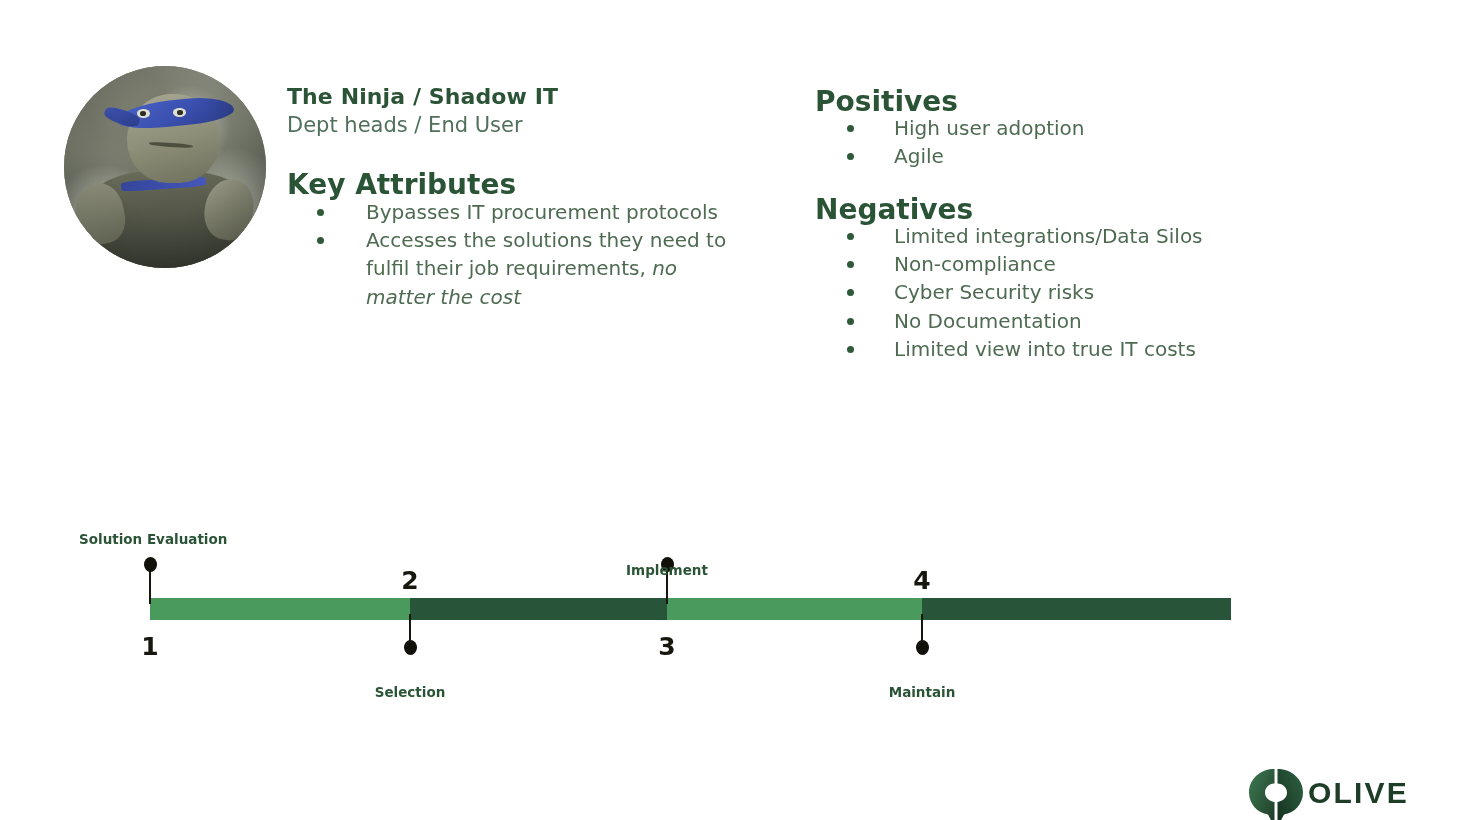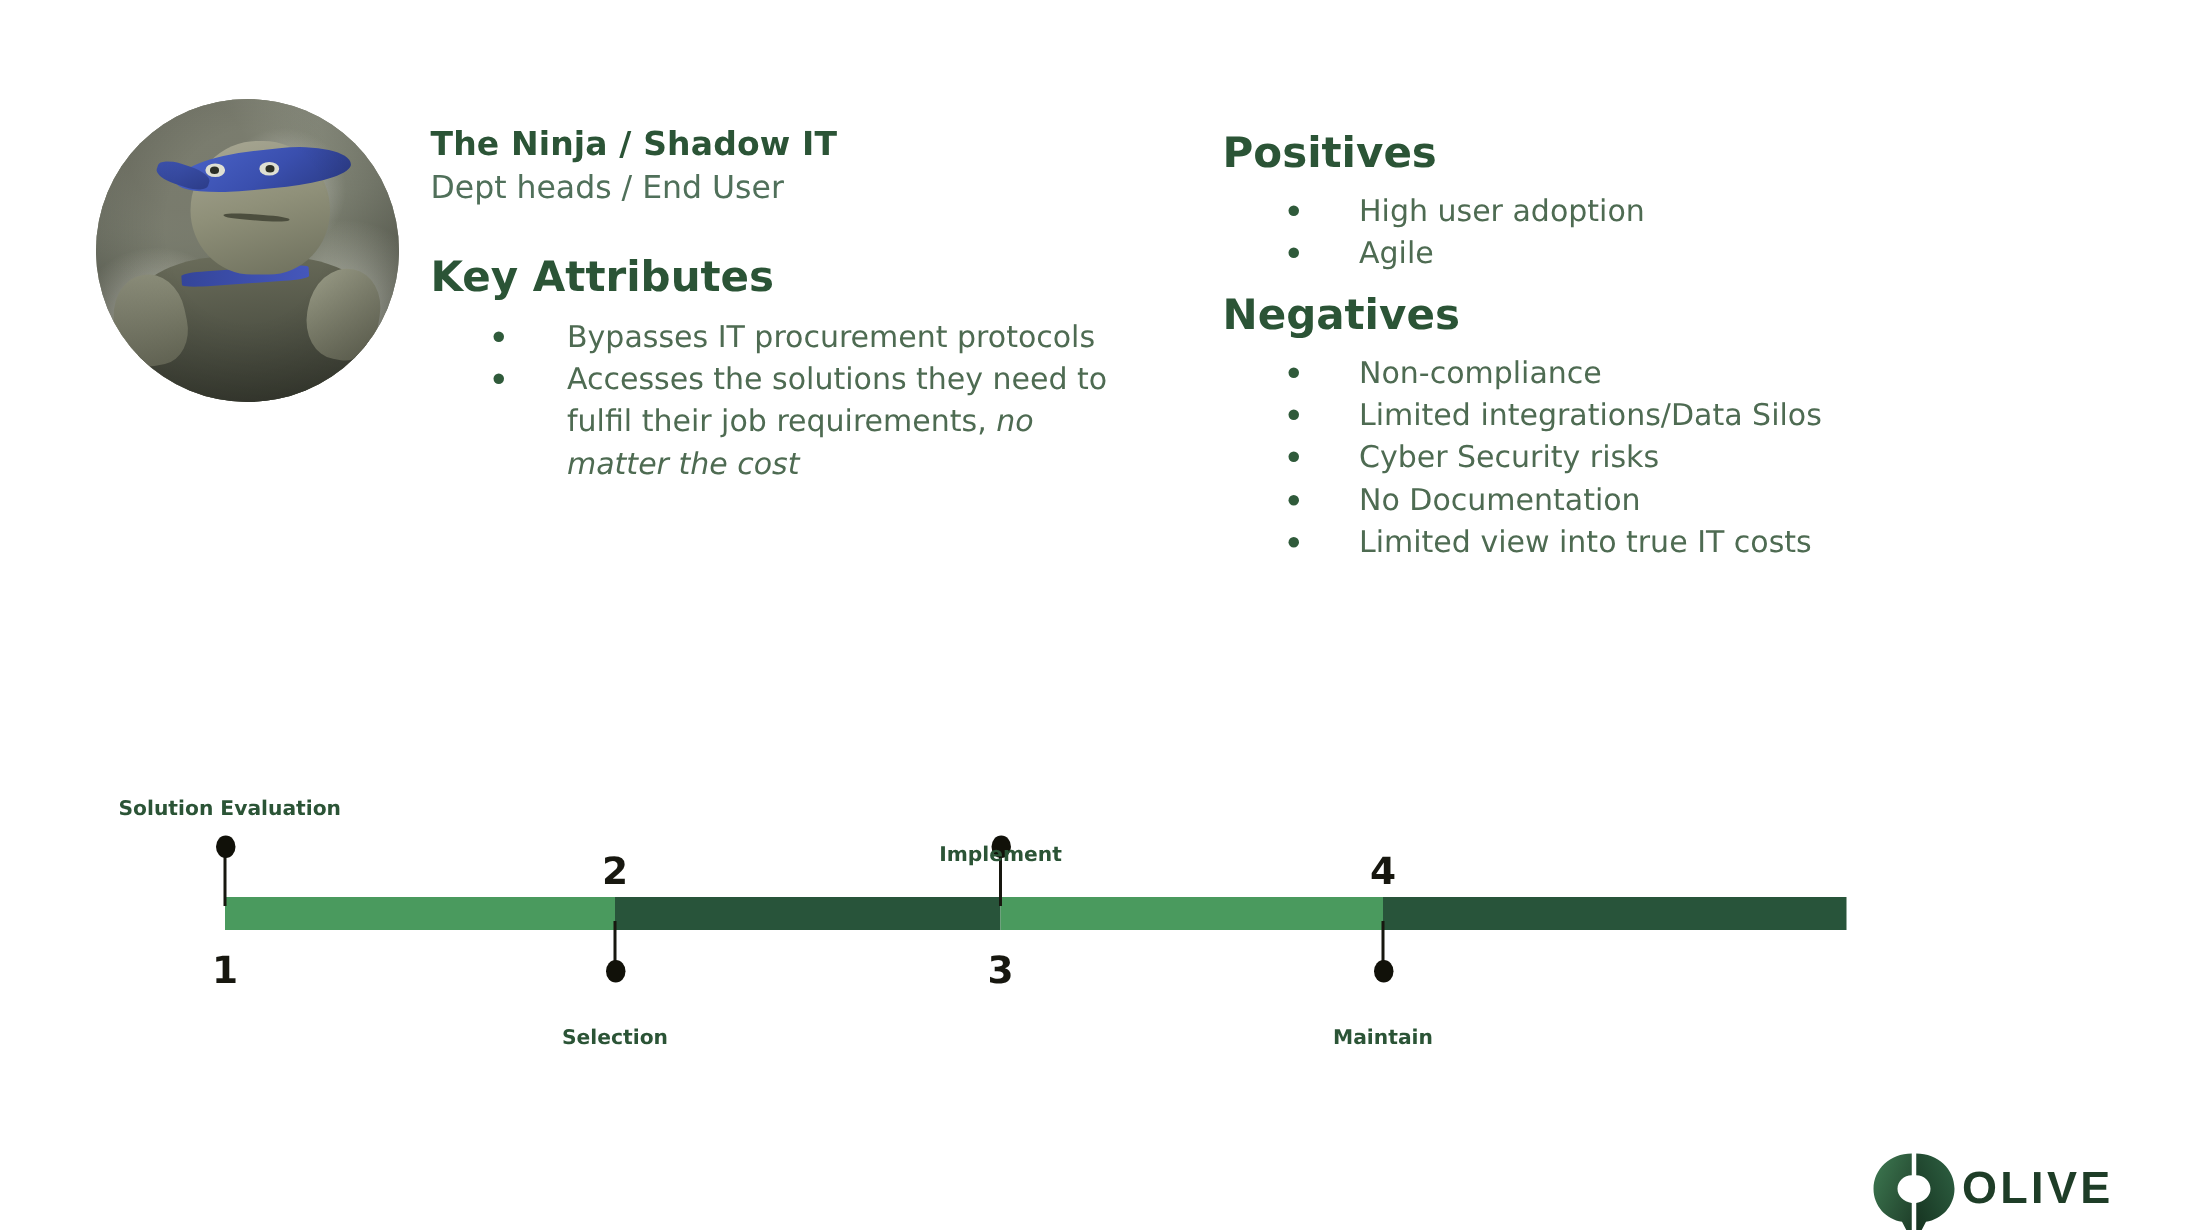--- a/index.html
+++ b/index.html
@@ -154,21 +154,21 @@
     font-weight: bold;
     color: #2b5436;
     white-space: nowrap;
   }
   .head-key { left: 287px; top: 168px; }
   .head-pos { left: 815px; top: 85px; }
   .head-neg { left: 815px; top: 193px; }
 
   ul.bullets {
     position: absolute;
-    margin: 16px;
+    margin: 4px;
     padding: 0;
     list-style: none;
   }
   ul.bullets li {
     position: relative;
     font-size: 20px;
     line-height: 28.2px;
     color: #4e6b52;
   }
   ul.bullets li .dot {
@@ -301,25 +301,25 @@
   <li>
     <span class="dot"></span>
     <span class="txt">Agile</span>
   </li>
 </ul>
 
 <div class="section-head head-neg">Negatives</div>
 <ul class="bullets list-neg">
   <li>
     <span class="dot"></span>
+    <span class="txt">Limited integrations/Data Silos</span>
+  </li>
+  <li>
+    <span class="dot"></span>
     <span class="txt">Non-compliance</span>
-  </li>
-  <li>
-    <span class="dot"></span>
-    <span class="txt">Limited integrations/Data Silos</span>
   </li>
   <li>
     <span class="dot"></span>
     <span class="txt">Cyber Security risks</span>
   </li>
   <li>
     <span class="dot"></span>
     <span class="txt">No Documentation</span>
   </li>
   <li>

